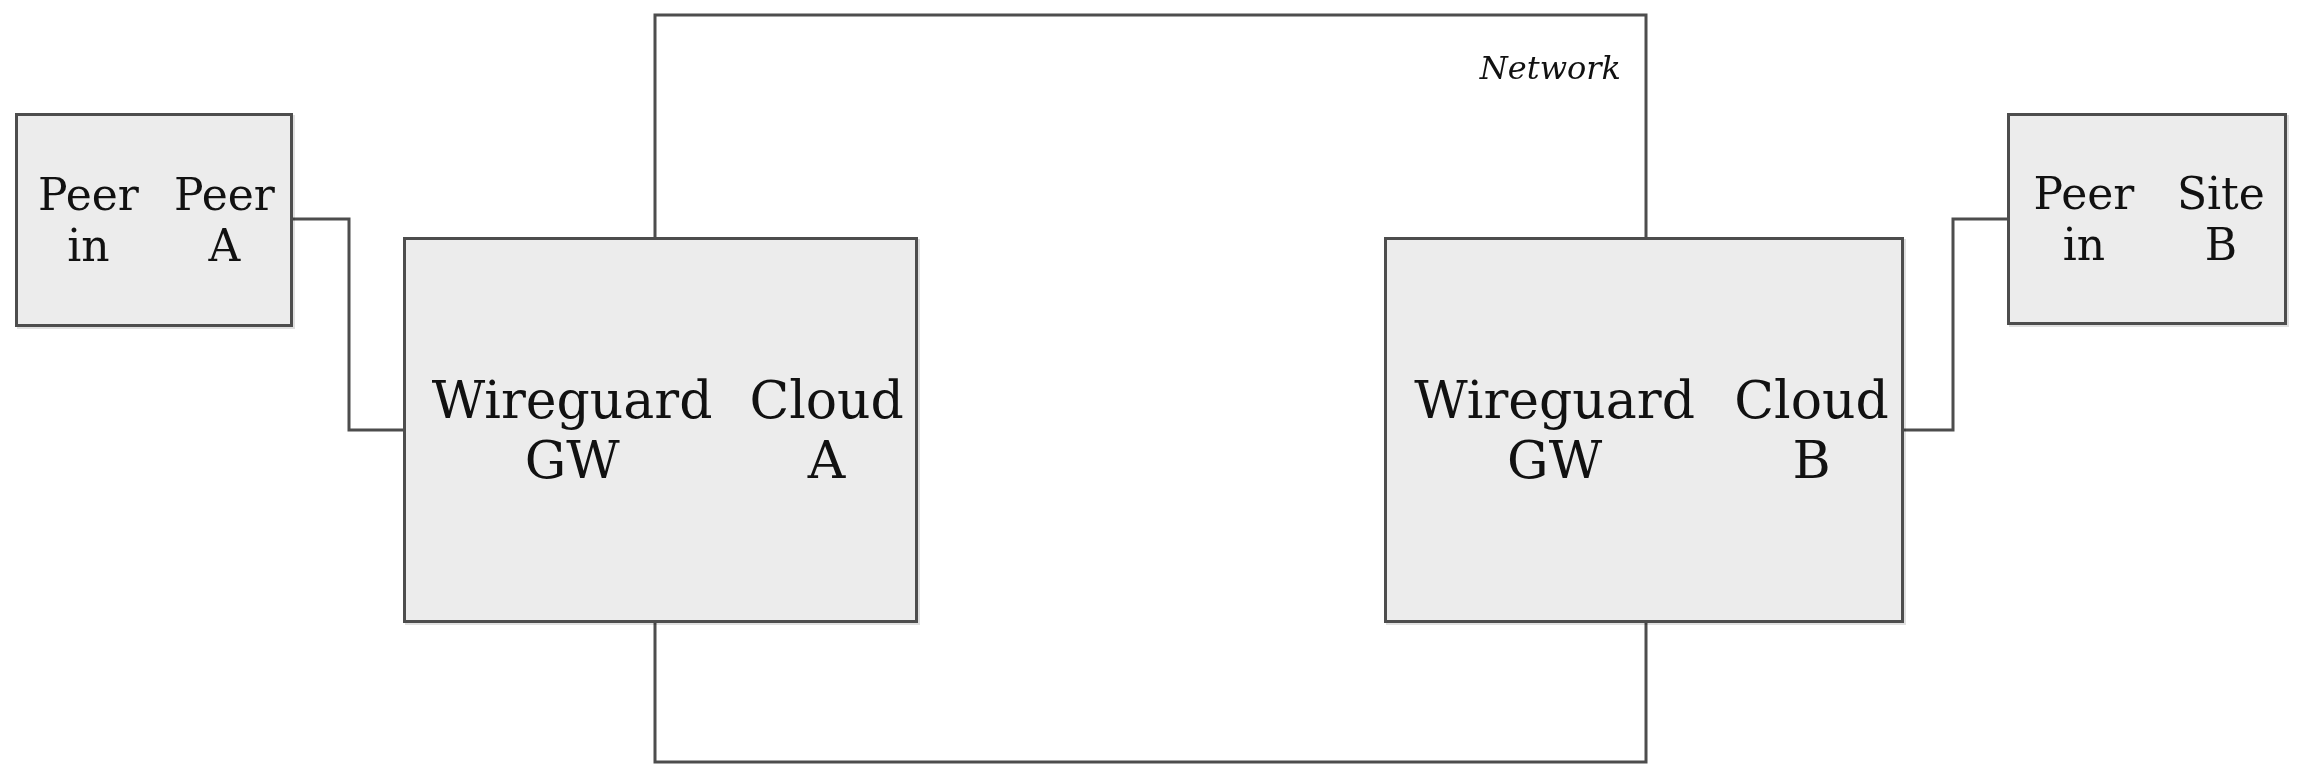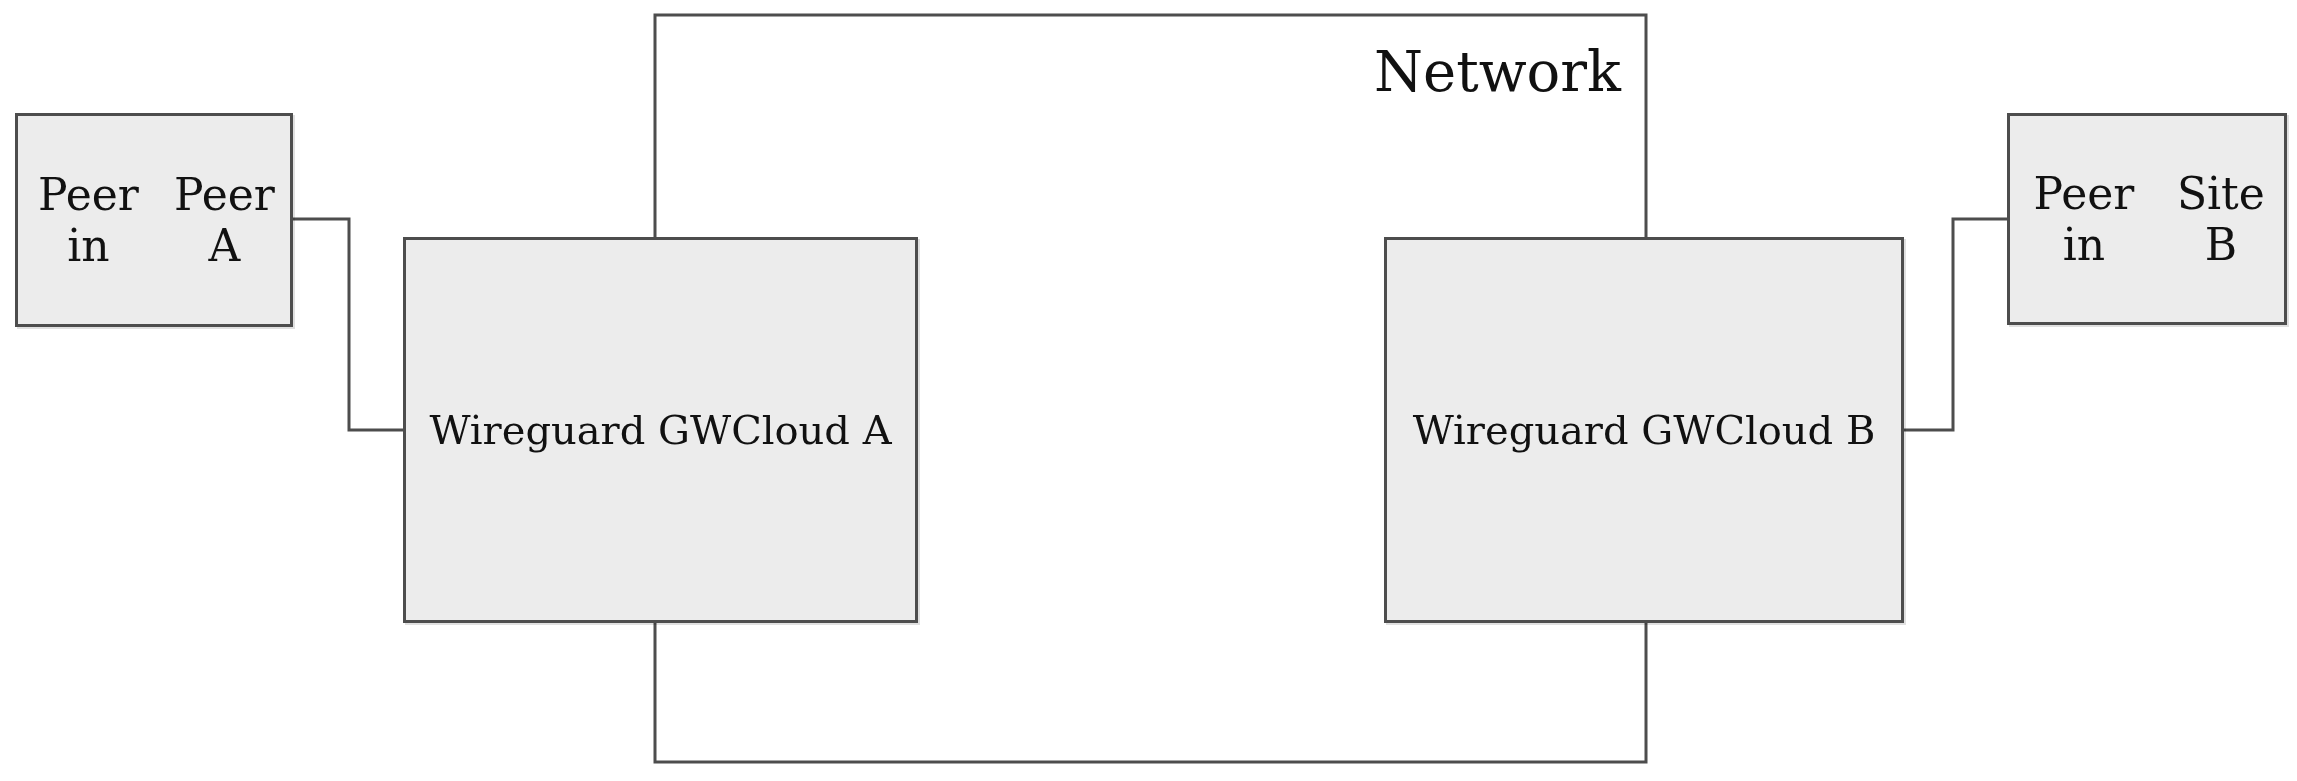--- a/index.html
+++ b/index.html
@@ -39,29 +39,30 @@
     background: #ececec;
     border: 3px solid #4d4d4d;
     box-shadow: 2px 2px 0 rgba(0,0,0,0.12);
     display: flex;
     align-items: center;
     justify-content: center;
     text-align: center;
     line-height: 1.16;
   }
   .node.peer { font-size: 44px; }
-  .node.gw   { font-size: 40px; }
+  .node.gw   { font-size: 52px; }
   .net-label {
     position: absolute;
     z-index: 1;
-    top: 40px;
+    top: 50px;
     right: 676px;
-    font-size: 56px;
+    font-size: 32px;
     line-height: 1.16;
     white-space: nowrap;
+    font-style: italic;
   }
 </style>
 </head>
 <body>
 
 <div class="canvas">
 
   <svg class="wires" width="2297" height="781" viewBox="0 0 2297 781">
     <rect class="net-rect" x="655" y="15" width="991" height="747"></rect>
     <polyline class="wire" points="293,219 349,219 349,430 403,430"></polyline>

